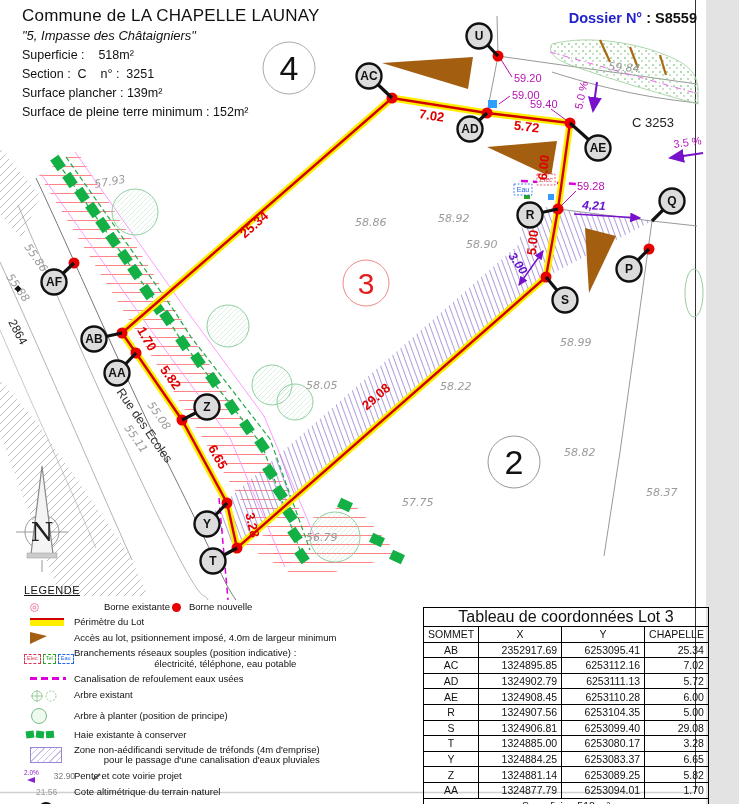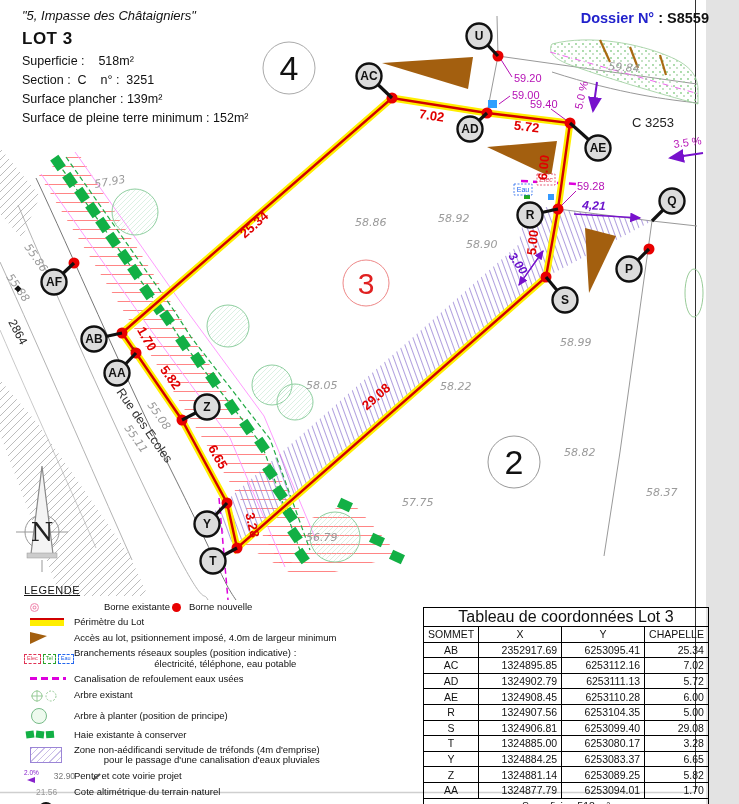--- a/index.html
+++ b/index.html
@@ -4,21 +4,21 @@
 <style>
   html,body{margin:0;padding:0;}
   body{width:739px;height:804px;position:relative;background:#fff;overflow:hidden;
        font-family:"Liberation Sans",sans-serif;color:#111;}
   
   #hdr{position:absolute;left:22px;top:6px;z-index:5;}
   .h-commune{font-size:17px;font-weight:500;letter-spacing:.2px;}
   .h-addr{font-size:13px;font-style:italic;margin-top:2px;}
   .h-lot{font-size:17px;font-weight:700;margin-top:6px;letter-spacing:.5px;}
   .h-line{font-size:12.5px;margin-top:5px;white-space:pre;}
-  #dossier{position:absolute;left:492px;top:10px;width:217px;text-align:right;
+  #dossier{position:absolute;left:480px;top:10px;width:217px;text-align:right;
            font-size:14.5px;font-weight:700;z-index:5;}
   #dossier .dl{color:#2222cc;} #dossier .dv{color:#111;}
   
   #gray-strip{position:absolute;left:706px;top:0;width:33px;height:804px;background:#e3e3e3;}
   
   svg text{user-select:none;}
   .glbl{font:italic 11px "DejaVu Sans",sans-serif;fill:#9a9a9a;}
   .plbl{font:11px "Liberation Sans",sans-serif;fill:#b511b5;}
   .pblu{font:italic 700 12px "Liberation Sans",sans-serif;fill:#6a11cc;}
   .rmes{font:600 13px "Liberation Sans",sans-serif;fill:#e00000;text-anchor:middle;}
@@ -369,22 +369,22 @@
     <circle cx="42" cy="532" r="17" fill="none" stroke="#999"></circle>
     <line x1="16" y1="532" x2="68" y2="532" stroke="#999"></line>
     <line x1="42" y1="560" x2="42" y2="572" stroke="#999"></line>
     <polygon points="42,466 31,554 53,554" fill="#f4f4f4" stroke="#888" stroke-width="1.2"></polygon>
     <rect x="27" y="553" width="30" height="5" fill="#ccc" stroke="#999" stroke-width="0.5"></rect>
     <text x="42" y="541" text-anchor="middle" font-family="DejaVu Serif,serif" font-size="26" fill="#222">N</text>
   </g>
 </svg>
 
 <div id="hdr">
+  <div class="h-commune">Commune de LA CHAPELLE LAUNAY</div>
   <div class="h-addr">"5, Impasse des Châtaigniers"</div>
-  <div class="h-lot">LOT 3</div>
   <div class="h-line">Superficie :    518m²</div>
   <div class="h-line">Section :  C    n° :  3251</div>
   <div class="h-line">Surface plancher : 139m²</div>
   <div class="h-line">Surface de pleine terre minimum : 152m²</div>
 </div>
 
 <div id="dossier">
   <span class="dl">Dossier N°</span><span class="dv"> : S8559</span>
 </div>
 

